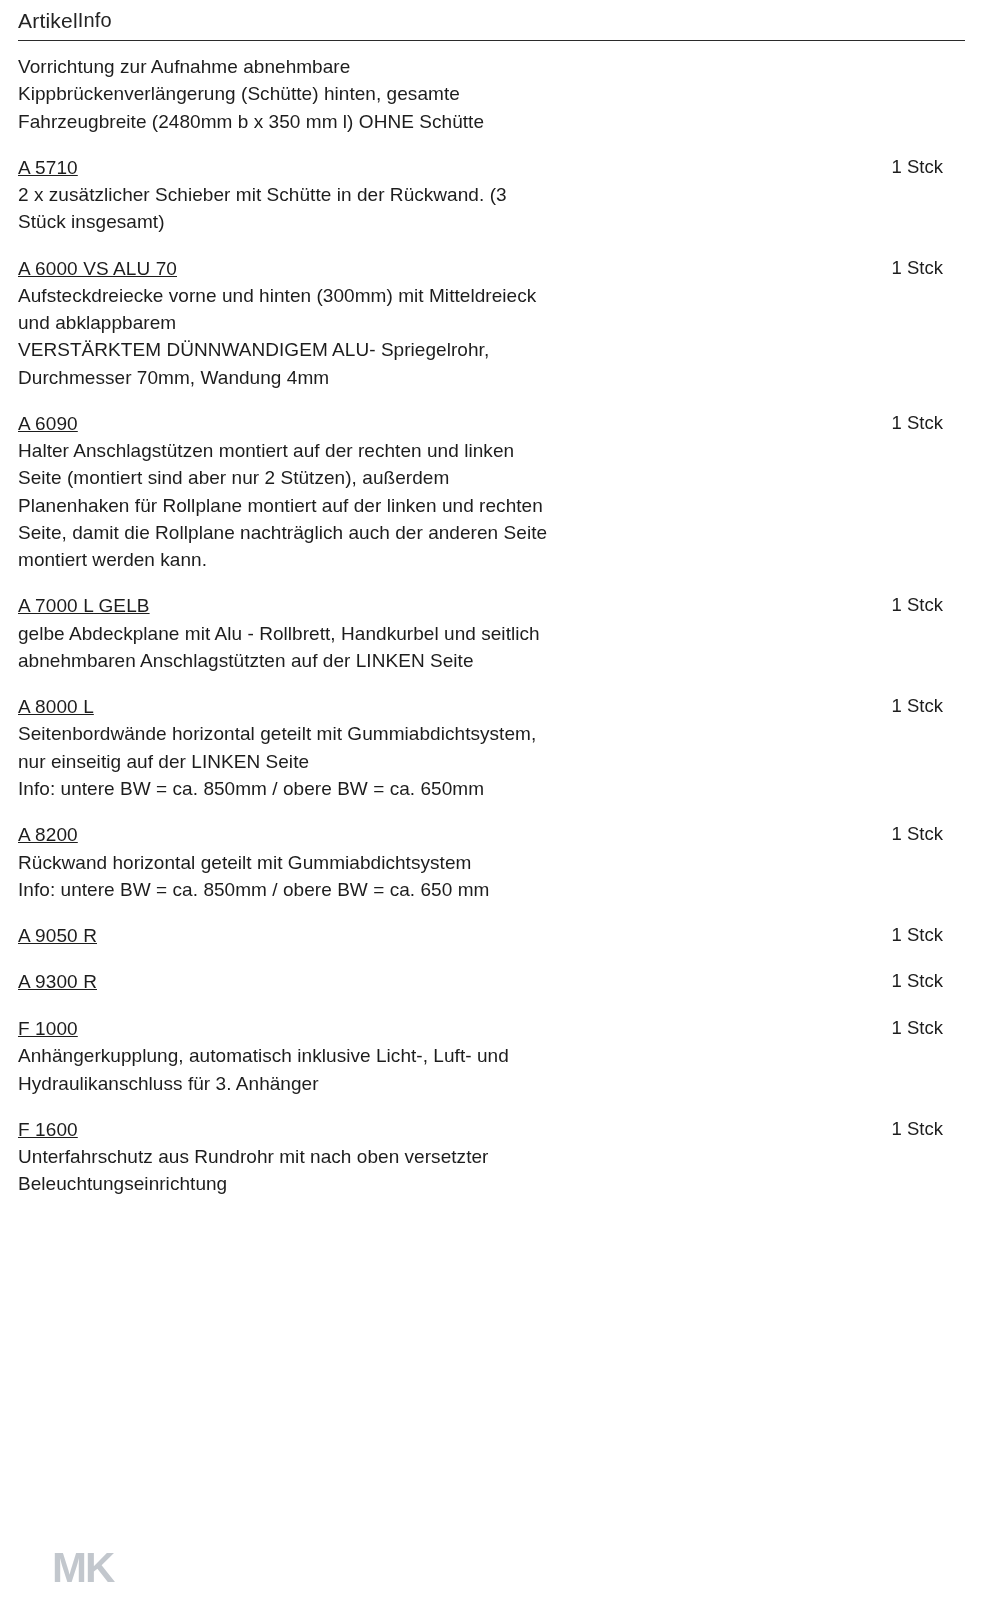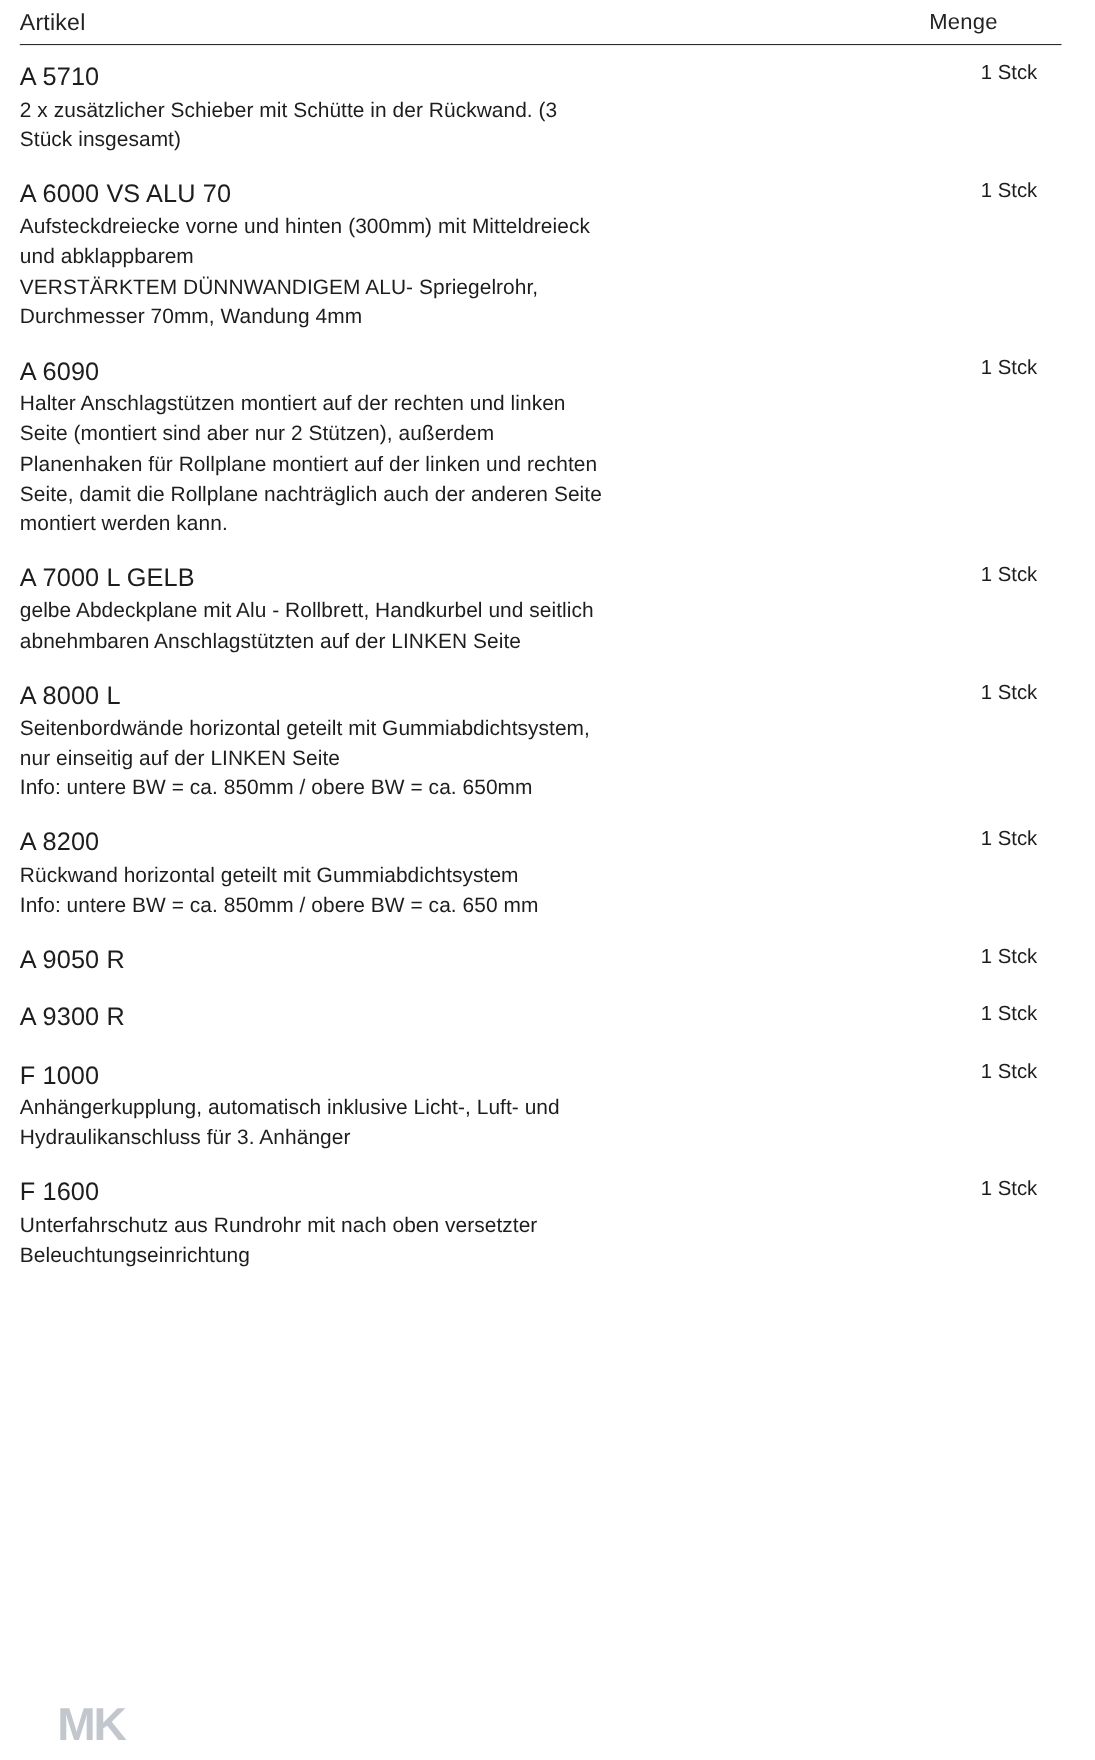--- a/index.html
+++ b/index.html
@@ -18,21 +18,20 @@
   .page {
     position: relative;
     width: 995px;
     height: 1600px;
     box-sizing: border-box;
     padding: 0 30px 0 18px;
   }
   .header-row {
     display: flex;
     align-items: flex-start;
-    justify-content: space-between;
     font-size: 21px;
     color: #232323;
     padding-top: 8px;
     line-height: 1.25;
   }
   .header-col-artikel {
     font-size: 21px;
     letter-spacing: 0.2px;
   }
   .header-col-menge {
@@ -51,24 +50,25 @@
   .item {
     display: flex;
     align-items: flex-start;
     justify-content: space-between;
     margin-bottom: 19px;
   }
   .item-left {
     max-width: 700px;
   }
   .item-code {
-    font-size: 23px;
+    font-size: 19px;
     line-height: 1.45;
     color: #1d1d1d;
     letter-spacing: 0.1px;
+    text-decoration: underline;
   }
   .item-desc {
     font-size: 19px;
     line-height: 1.43;
     color: #1d1d1d;
     letter-spacing: 0.05px;
     white-space: pre-line;
   }
   .item-qty {
     font-size: 18.5px;
@@ -94,26 +94,34 @@
     line-height: 1;
   }
 </style>
 </head>
 <body>
 
 <div class="page">
 
   <div class="header-row">
     <div class="header-col-artikel">Artikel</div>
-    <div class="header-col-menge">Menge</div>
+    <div class="header-col-menge">Info</div>
   </div>
   <hr class="rule">
 
   <div class="items">
 
+    <div class="item no-code">
+      <div class="item-left">
+        <div class="item-desc">Vorrichtung zur Aufnahme abnehmbare
+Kippbrückenverlängerung (Schütte) hinten, gesamte
+Fahrzeugbreite (2480mm b x 350 mm l) OHNE Schütte</div>
+      </div>
+      <div class="item-qty"></div>
+    </div>
 
     <div class="item">
       <div class="item-left">
         <div class="item-code">A 5710</div>
         <div class="item-desc">2 x zusätzlicher Schieber mit Schütte in der Rückwand. (3
 Stück insgesamt)</div>
       </div>
       <div class="item-qty">1 Stck</div>
     </div>
 

